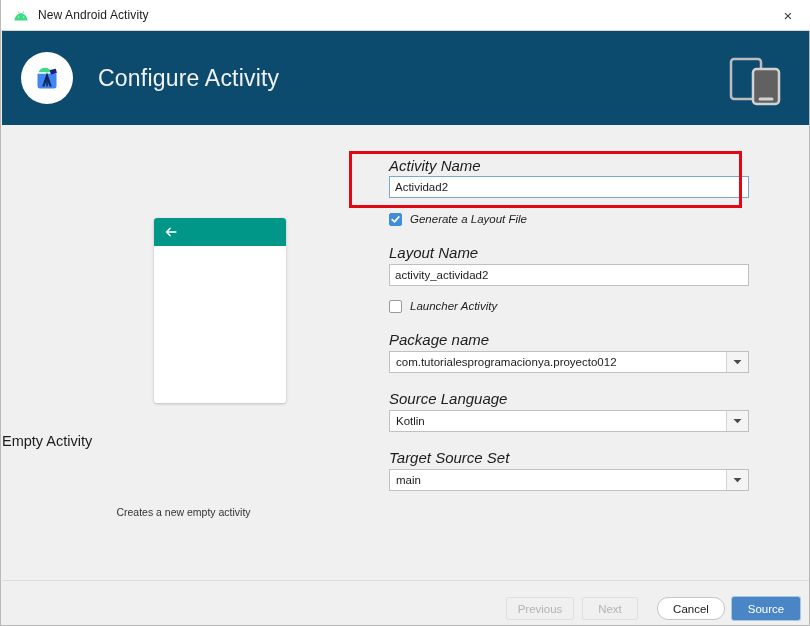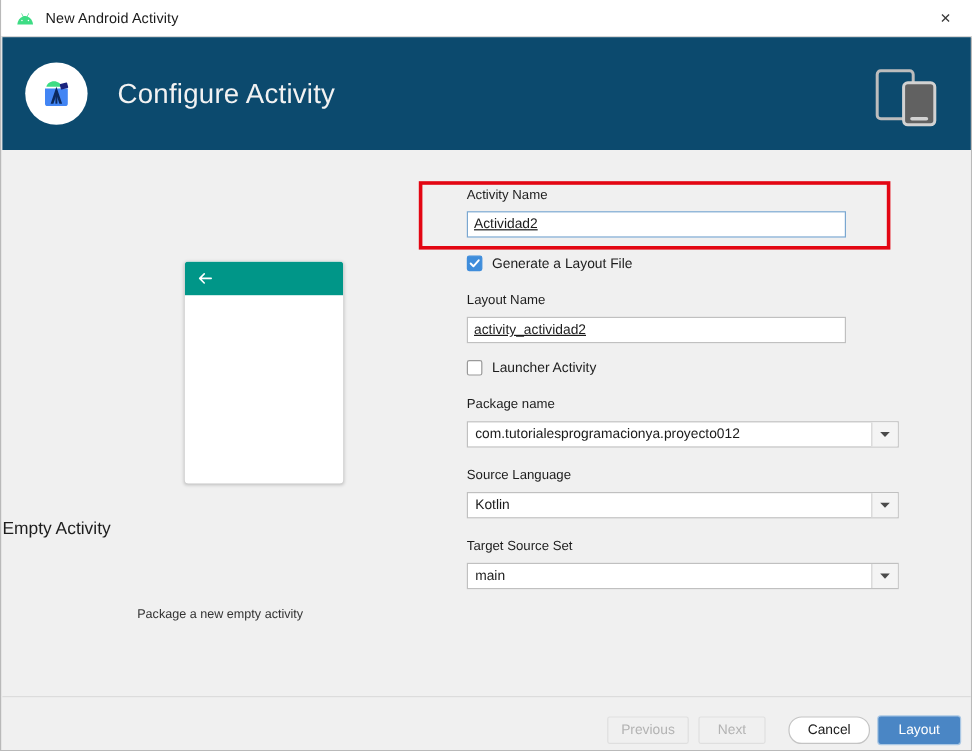--- a/index.html
+++ b/index.html
@@ -157,38 +157,38 @@
   }
 
   
   .form {
     position: absolute;
     left: 363px; top: 0;
     width: 444px;
     height: 455px;
   }
   .field-label {
-    font-size: 11px;
+    font-size: 15px;
     color: #1d1d1d;
     margin-bottom: 5px;
     display: block;
+    font-style: italic;
   }
   .text-input {
     box-sizing: border-box;
-    width: 316px;
+    width: 360px;
     height: 22px;
     background: #ffffff;
     border: 1px solid #c0c0c0;
     font-family: "Liberation Sans", sans-serif;
     font-size: 11.5px;
     color: #1b1b1b;
     padding: 0 5px;
     outline: none;
     line-height: 20px;
-    text-decoration: underline;
   }
   .text-input.focused {
     border: 1px solid #7aa7d0;
     box-shadow: inset 0 0 0 1px #ffffff;
   }
   .combo {
     position: relative;
     box-sizing: border-box;
     width: 360px;
     height: 22px;
@@ -210,21 +210,21 @@
     height: 20px;
     border-left: 1px solid #d4d4d4;
     background: #f4f4f4;
     display: flex;
     align-items: center;
     justify-content: center;
     flex: none;
   }
   .checkrow {
     display: flex;
-    align-items: center;
+    font-style: italic;
   }
   .checkbox {
     box-sizing: border-box;
     width: 13px;
     height: 13px;
     border: 1px solid #9a9a9a;
     background: #ffffff;
     border-radius: 2px;
     display: flex;
     align-items: center;
@@ -354,21 +354,21 @@
       <div class="phone-card">
         <div class="phone-appbar">
           <span class="phone-back">
             <svg width="14" height="14" viewBox="0 0 14 14">
               <path d="M12 7H2.6M6.2 3.2 2.4 7l3.8 3.8" fill="none" stroke="#ffffff" stroke-width="1.3" stroke-linecap="round" stroke-linejoin="round"></path>
             </svg>
           </span>
         </div>
       </div>
       <div class="preview-title">Empty Activity</div>
-      <div class="preview-desc">Package a new empty activity</div>
+      <div class="preview-desc">Creates a new empty activity</div>
     </div>
 
     <div class="form">
 
       <label class="field-label p-activity-label">Activity Name</label>
       <input class="text-input focused p-activity-input" type="text" value="Actividad2" style="">
 
       <div class="checkrow p-generate">
         <span class="checkbox checked">
           <svg width="9" height="9" viewBox="0 0 9 9">
@@ -418,16 +418,16 @@
 
     </div>
   </div>
 
   <div class="annotation"></div>
 
   <div class="footer">
     <div class="btn btn-disabled b-prev">Previous</div>
     <div class="btn btn-disabled b-next">Next</div>
     <div class="btn btn-normal b-cancel">Cancel</div>
-    <div class="btn btn-primary b-finish">Layout</div>
+    <div class="btn btn-primary b-finish">Source</div>
   </div>
 
 </div>
 
 </body></html>

